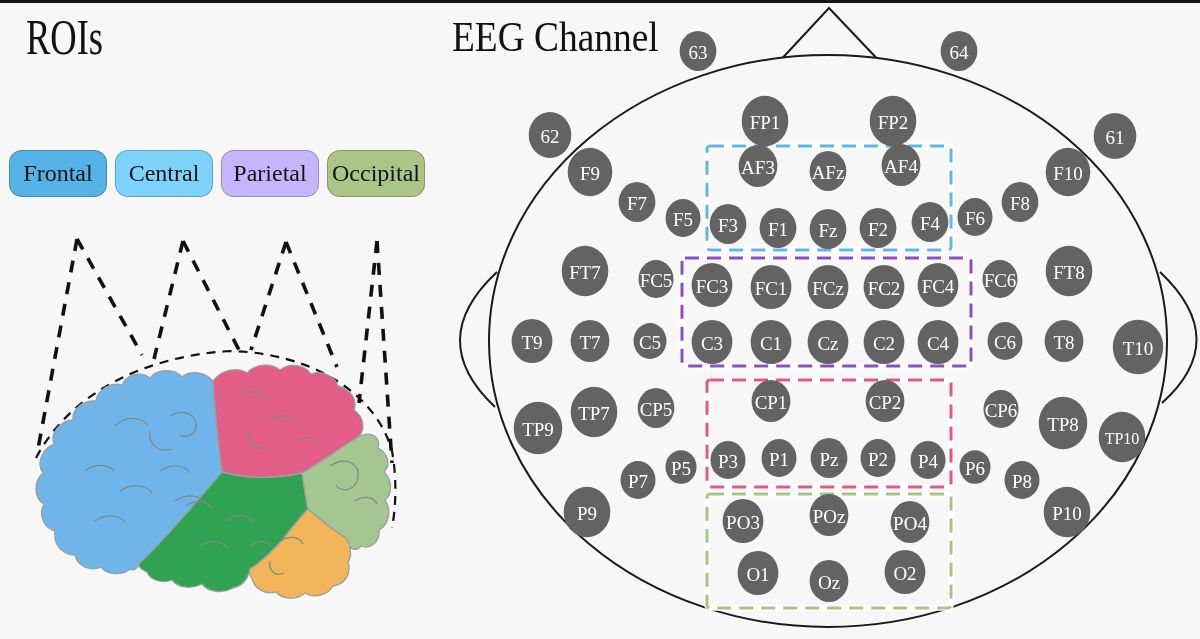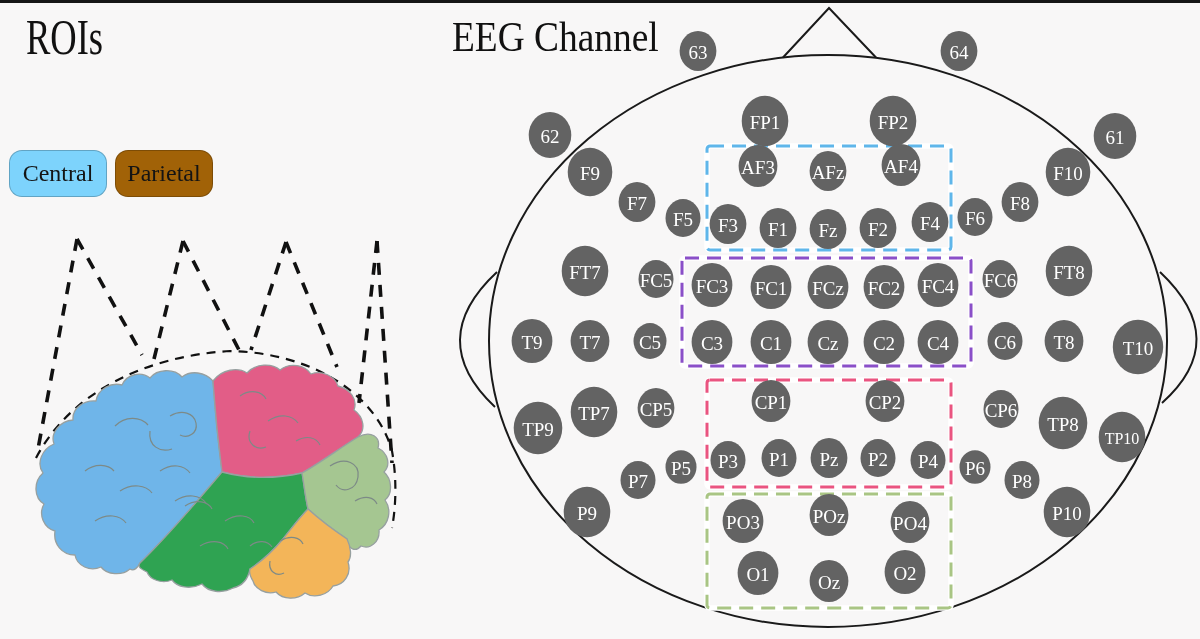--- a/index.html
+++ b/index.html
@@ -363,16 +363,18 @@
           <ellipse cx="905" cy="569" rx="20.4" ry="22.1" fill="#636363"></ellipse>
           <text x="905" y="570" text-anchor="middle" dominant-baseline="central" fill="#ffffff" font-size="19" font-family="&quot;Liberation Serif&quot;,&quot;DejaVu Serif&quot;,serif">O2</text>
         </g>
       </g>
   </svg>
 
   <div class="title-left">ROIs</div>
   <div class="title-right">EEG Channel</div>
 
   <div class="legend">
+    <div class="chip" style="background: rgb(85, 178, 231);">Frontal</div>
     <div class="chip" style="background: #7dd3fc;">Central</div>
-    <div class="chip" style="background: #a16207;">Parietal</div>
+    <div class="chip" style="background: #c4b5fd;">Parietal</div>
+    <div class="chip" style="background: rgb(169, 198, 135);">Occipital</div>
   </div>
 </div>
 
 </body></html>

